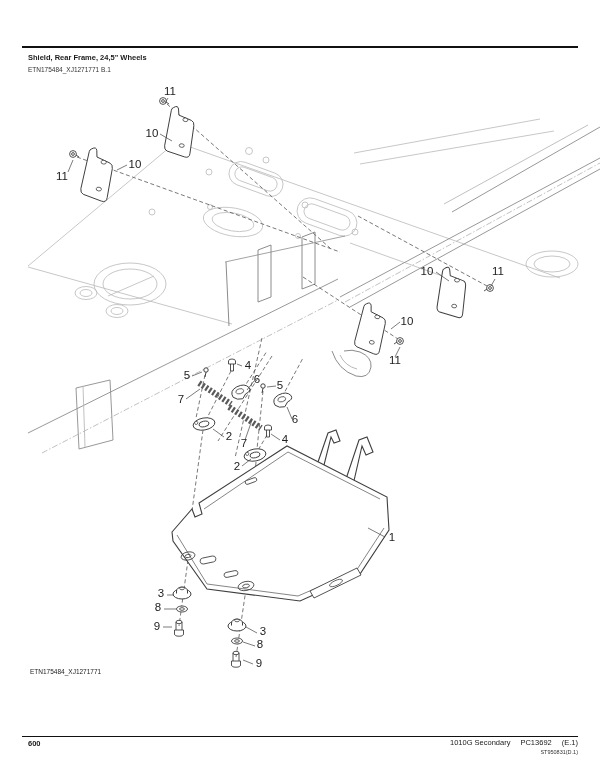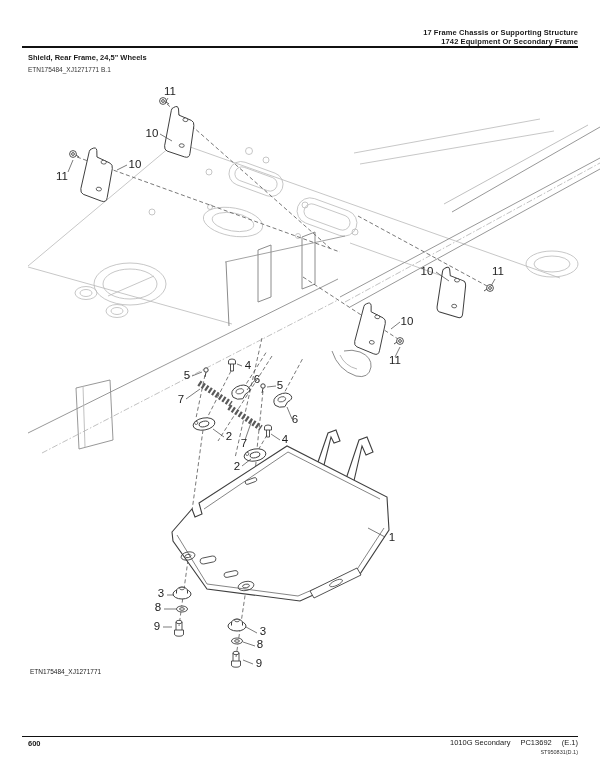--- a/index.html
+++ b/index.html
@@ -58,24 +58,20 @@
     font-family:"Liberation Sans",sans-serif;
     font-size:11.5px;fill:#222;
   }
   path,rect,ellipse,circle,line,polyline{vector-effect:non-scaling-stroke;}
 </style>
 </head>
 <body>
 
 <div class="page">
 
-  <div class="hdr-right">
-    <div>17 Frame Chassis or Supporting Structure</div>
-    <div>1742 Equipment Or Secondary Frame</div>
-  </div>
   <div class="rule-top"></div>
 
   <div class="doc-title">Shield, Rear Frame, 24,5" Wheels</div>
   <div class="doc-sub">ETN175484_XJ1271771 B.1</div>
 
   <svg class="diagram" width="600" height="776" viewBox="0 0 600 776" fill="none">
 
     <g stroke="var(--line-light)" stroke-width="0.8">
       <path d="M28,266 L176,142"></path>
       <path d="M176,142 L560,278"></path>

